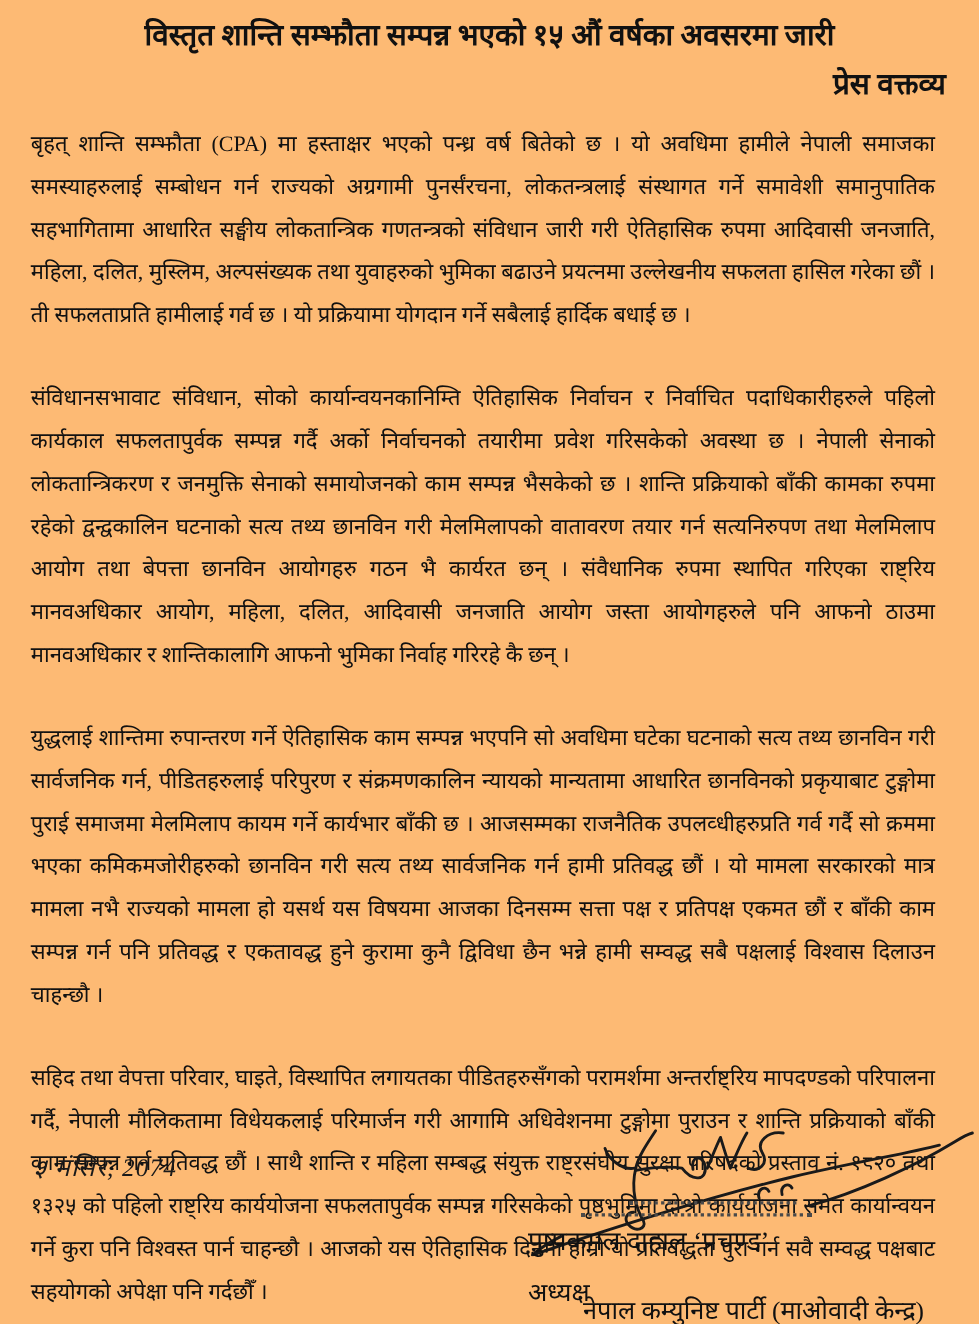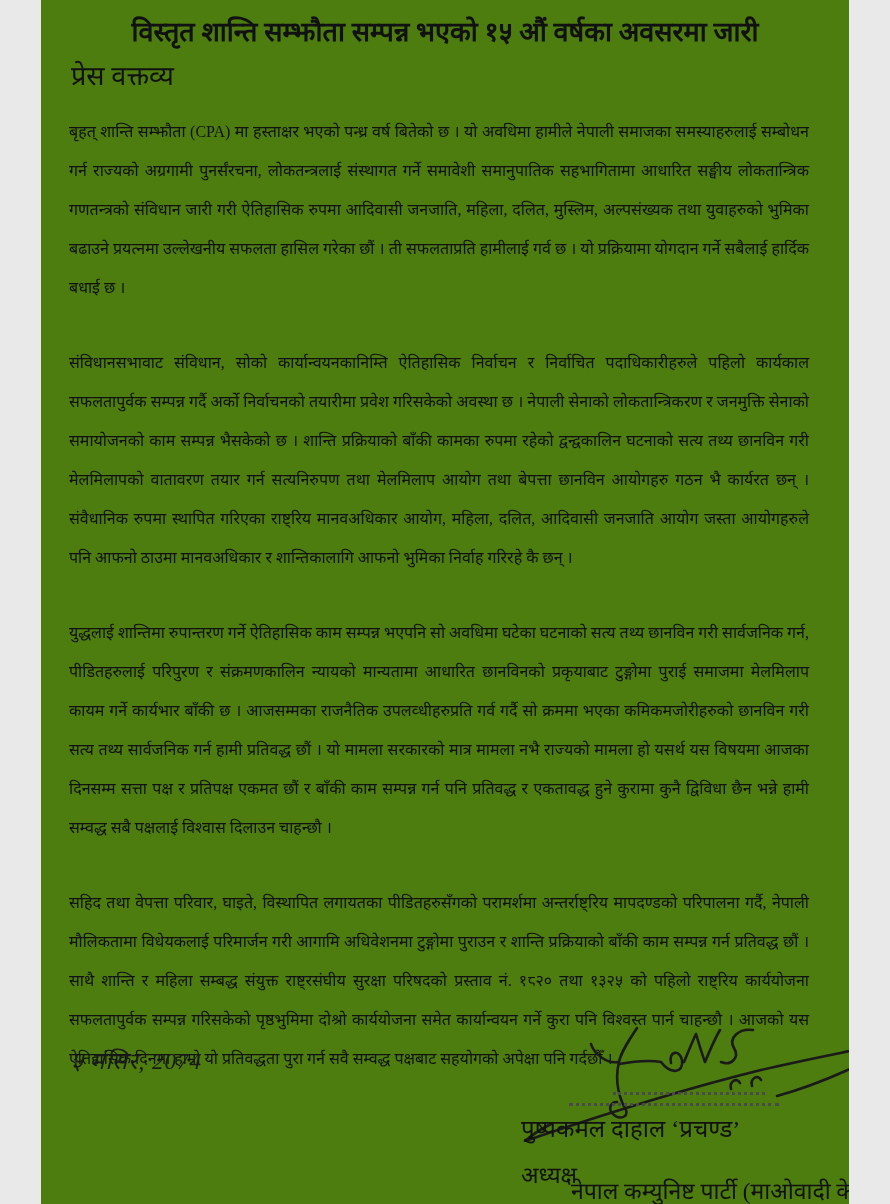--- a/index.html
+++ b/index.html
@@ -1,43 +1,43 @@
 <!DOCTYPE html>
 <html lang="ne"><head>
 <meta charset="utf-8">
 <style>
   html, body { margin: 0; padding: 0; background: #e9e9e9; }
   .page {
     position: relative;
-    width: 808px;
+    width: 890px;
     height: 1204px;
     margin: 0 auto;
-    background: #4d7c0f;
+    background: #fdba74;
     color: #111111;
     font-family: "Liberation Serif", "DejaVu Serif", serif;
     overflow: hidden;
   }
   .title-block { padding-top: 12px; }
   .doc-title {
     margin: 0 30px;
     text-align: center;
     font-size: 27px;
     line-height: 40px;
     font-weight: bold;
   }
   .doc-subtitle {
     margin: 6px 30px 18px 30px;
-    text-align: left;
+    text-align: right;
     font-size: 27px;
     line-height: 36px;
-    font-weight: normal;
+    font-weight: bold;
   }
   .body-text { margin: 0 28px; }
   .body-text p {
-    font-size: 16px;
+    font-size: 20px;
     line-height: 39px;
     text-align: justify;
     margin: 0 12px 36px 0;
   }
   .doc-date {
     position: absolute;
     left: 30px;
     top: 1044px;
     font-size: 23px;
     font-style: italic;

